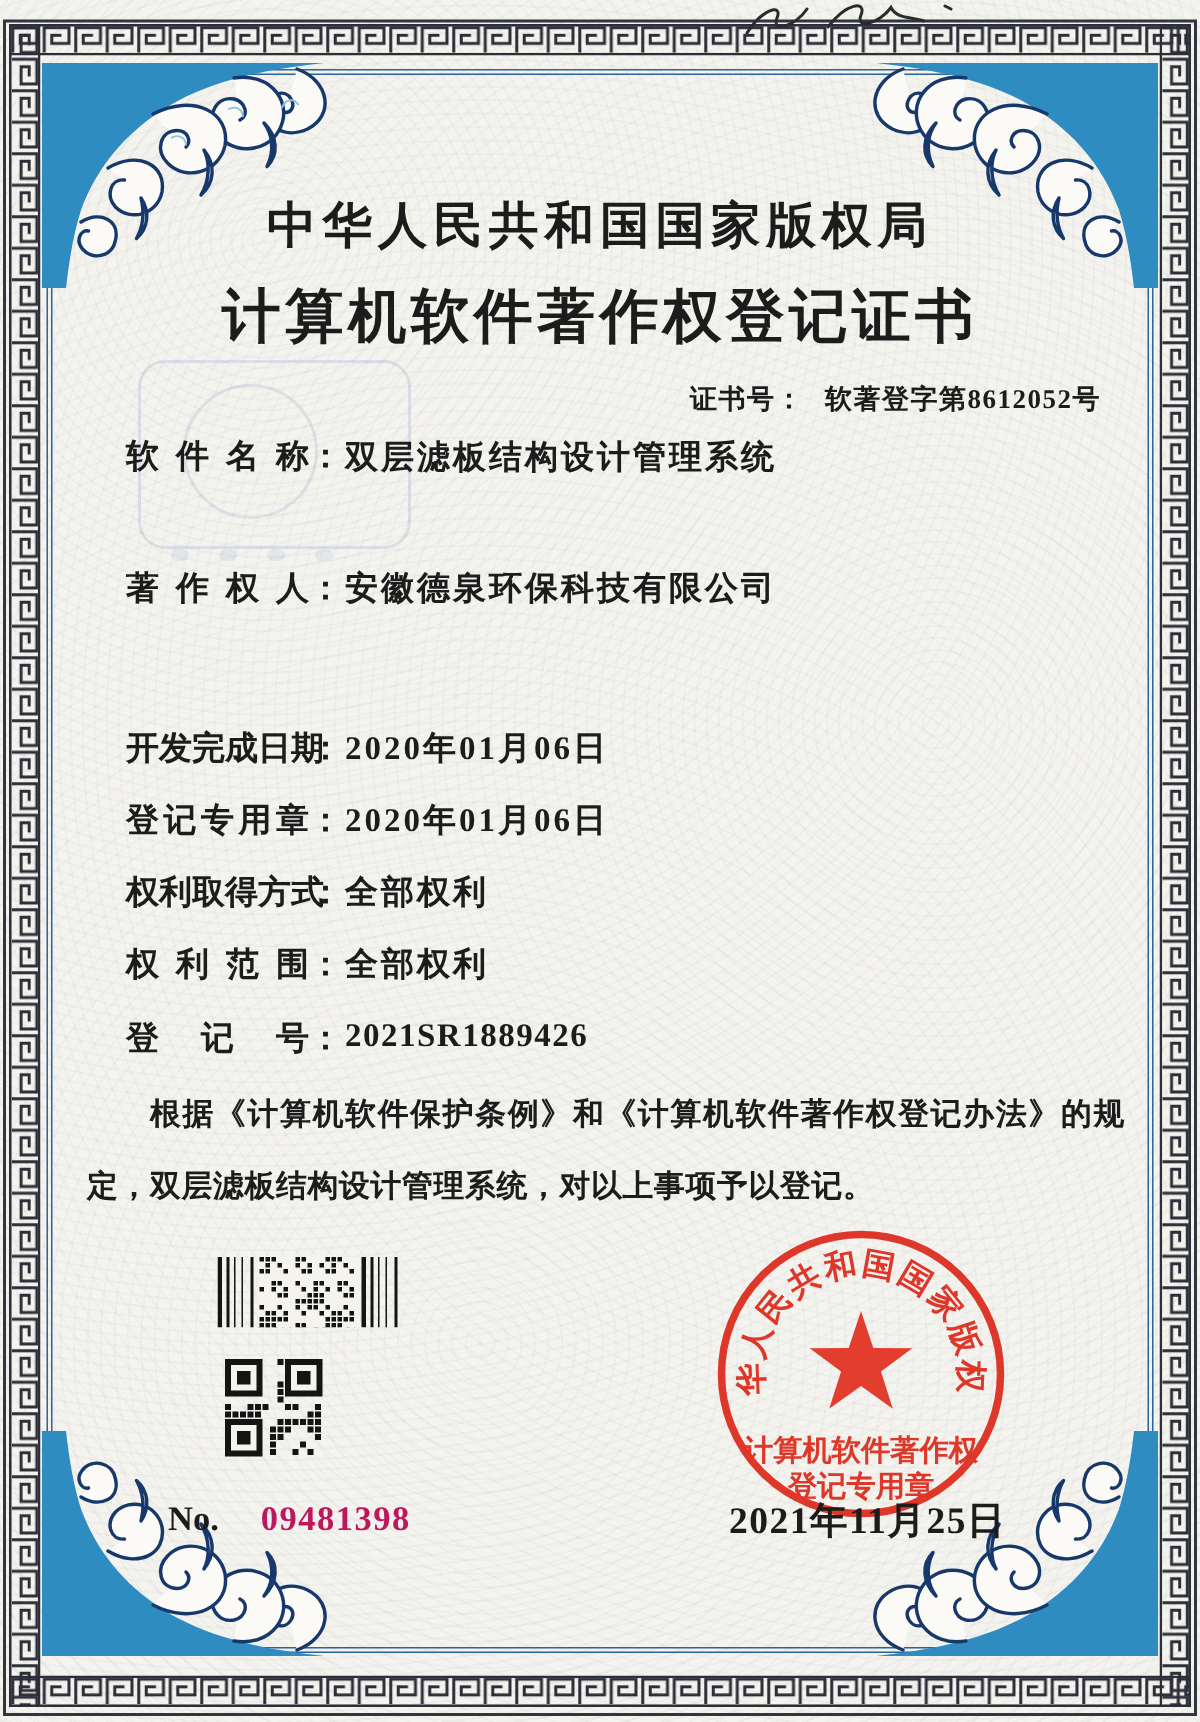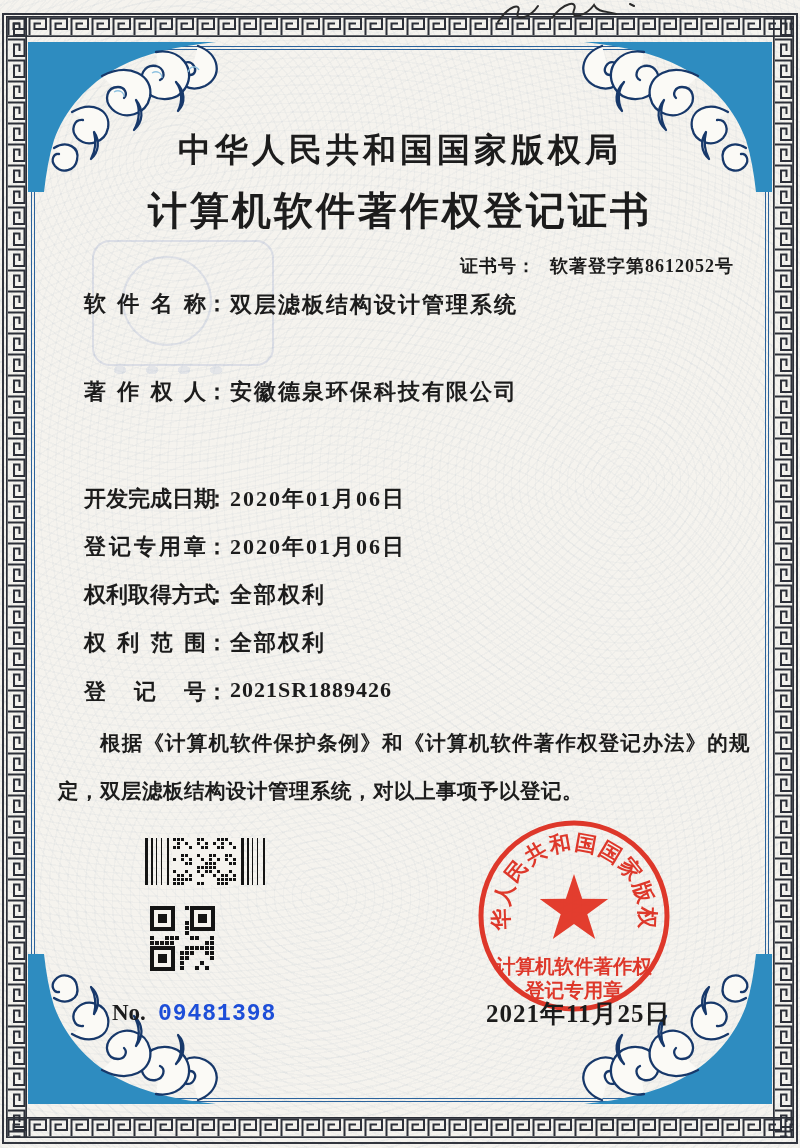--- a/index.html
+++ b/index.html
@@ -57,22 +57,22 @@
   .r4{top:580px;} .r5{top:628px;} .r6{top:677px;}
   .r6 .fvalue{letter-spacing:1px;}
   
   .statement{position:absolute;top:720px;left:58px;width:692px;
     font-size:20.5px;font-weight:600;line-height:2.32;letter-spacing:0.5px;
     text-align:justify;text-indent:2.05em;}
   
   .barcode{position:absolute;left:145px;top:838px;}
   .qrcode{position:absolute;left:150px;top:906px;}
   .serial{position:absolute;left:112px;top:1000px;font-size:23px;font-weight:700;white-space:nowrap;}
-  .serial .num{font-family:Liberation Mono, monospace;
-    color:#1d4ed8;font-weight:700;letter-spacing:1px;margin-left:12px;}
+  .serial .num{font-family:Liberation Serif, serif;
+    color:#be185d;font-weight:700;letter-spacing:1px;margin-left:28px;}
   
   .seal{position:absolute;left:474px;top:816px;width:200px;height:200px;opacity:0.93;}
   .seal svg{display:block;width:100%;height:100%;}
   .issue-date{position:absolute;left:486px;top:997px;font-size:25px;font-weight:700;letter-spacing:1px;}
   
   .handwriting{position:absolute;left:480px;top:0;width:230px;height:26px;}
 </style>
 </head>
 <body>
 

